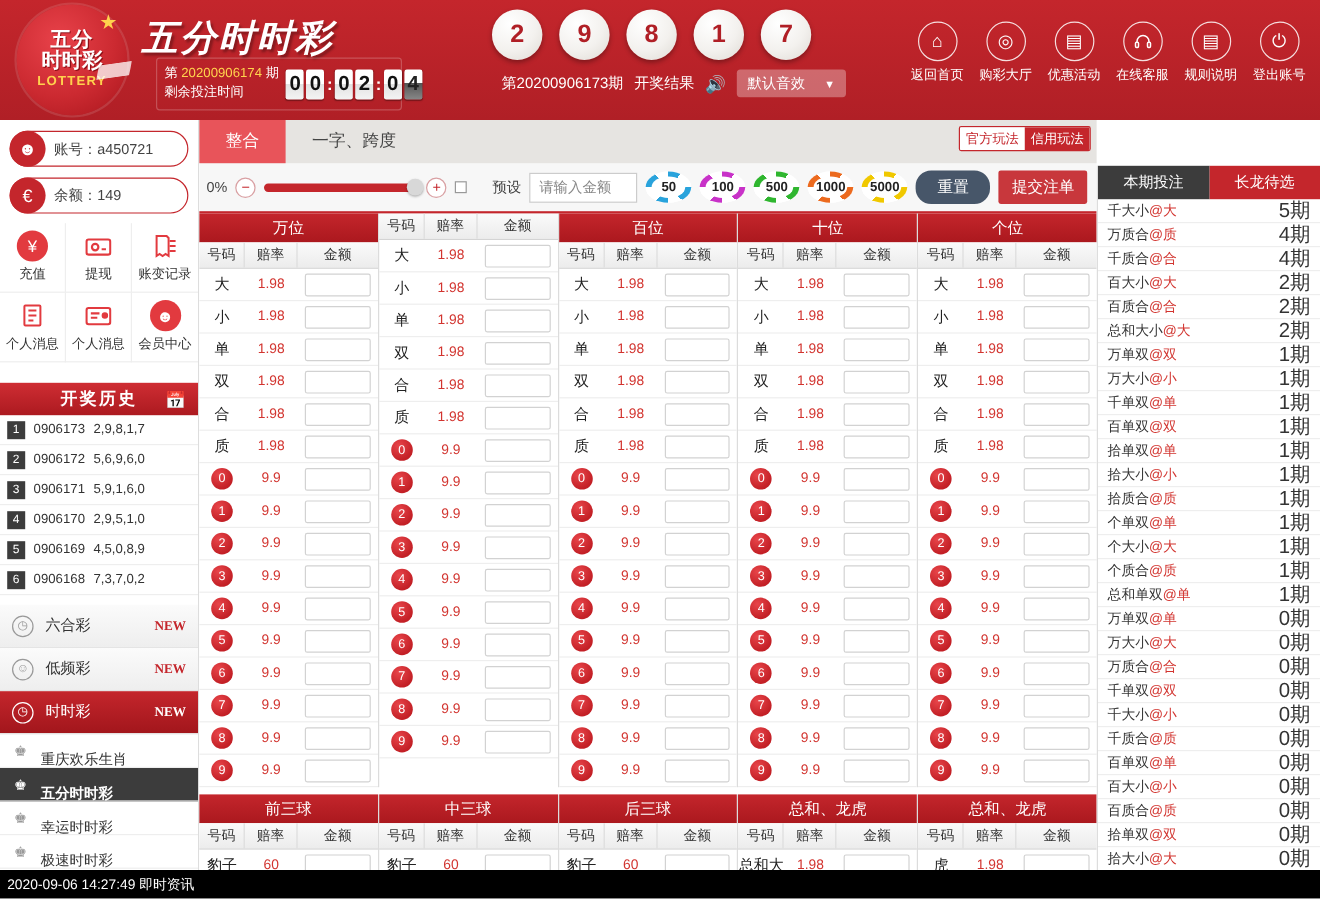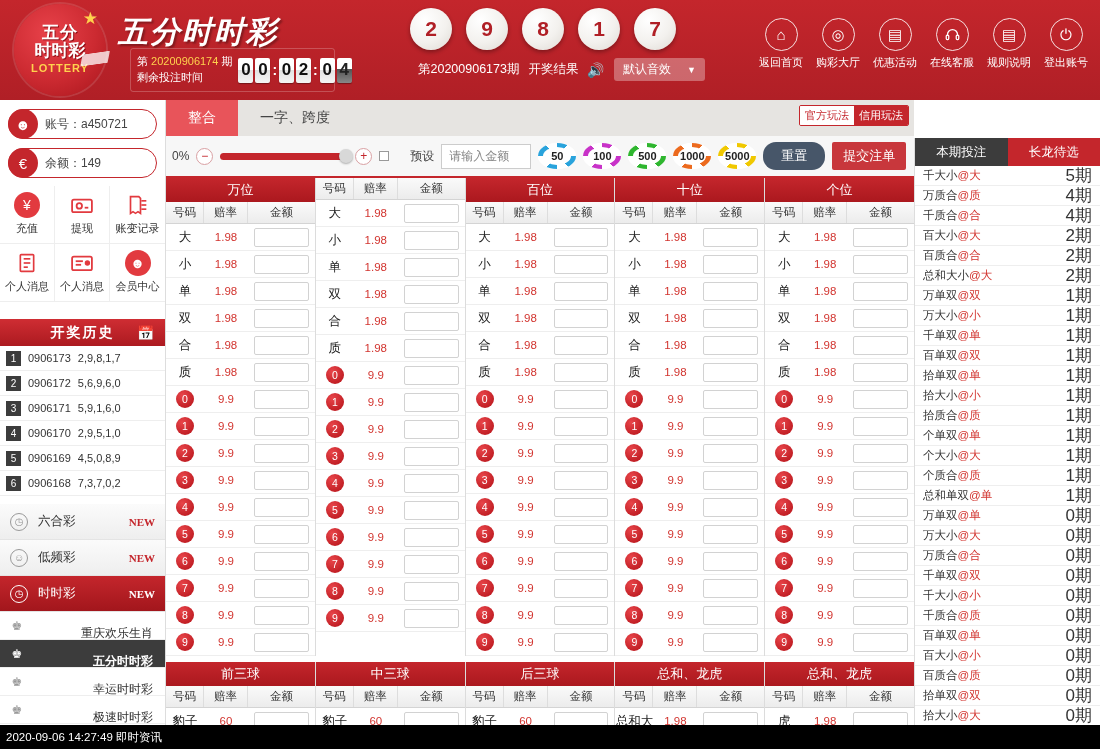--- a/index.html
+++ b/index.html
@@ -129,21 +129,21 @@
              display:flex; align-items:center; justify-content:center; font-size:10px; }
   .cat .cl { font-size:12.5px; color:#333; flex:1; }
   .cat .new { color:#c4262c; font-size:11px; font-weight:bold; font-family:"Liberation Serif",serif; }
   .cat.active { background: linear-gradient(180deg,#c4262c,#a2161c); }
   .cat.active .cl { color:#fff; }
   .cat.active .ci { border-color:#fff; color:#fff; }
   .cat.active .new { color:#fff; }
 
   .game { height:28px; display:flex; align-items:center; border-bottom:1px solid #eee; }
   .game .gi { width:34px; text-align:center; color:#999; font-size:12px; }
-  .game .gl { flex:1; text-align:right; font-size:12px; color:#333; padding-right:12px;margin-top:16px; }
+  .game .gl { flex:1; text-align:left; font-size:12px; color:#333; padding-right:12px;margin-top:16px; }
   .game.sel { background:#3c3c3c; }
   .game.sel .gl { color:#fff; font-weight:bold; }
   .game.sel .gi { color:#fff; }
 
   
   .main { position:absolute; left:166px; top:100px; width:748px; height:625px; background:#fff; overflow:hidden; }
   .tabs { height:36px; background:#e6e4e1; display:flex; align-items:stretch; position:relative; }
   .tab { padding:0 22px; display:flex; align-items:center; font-size:14px; color:#444; cursor:pointer; }
   .tab.active { background:#e8545a; color:#fff; }
   .play-toggle { position:absolute; right:5px; top:5px; display:flex; border:1px solid #c4262c; border-radius:2px; overflow:hidden; }

